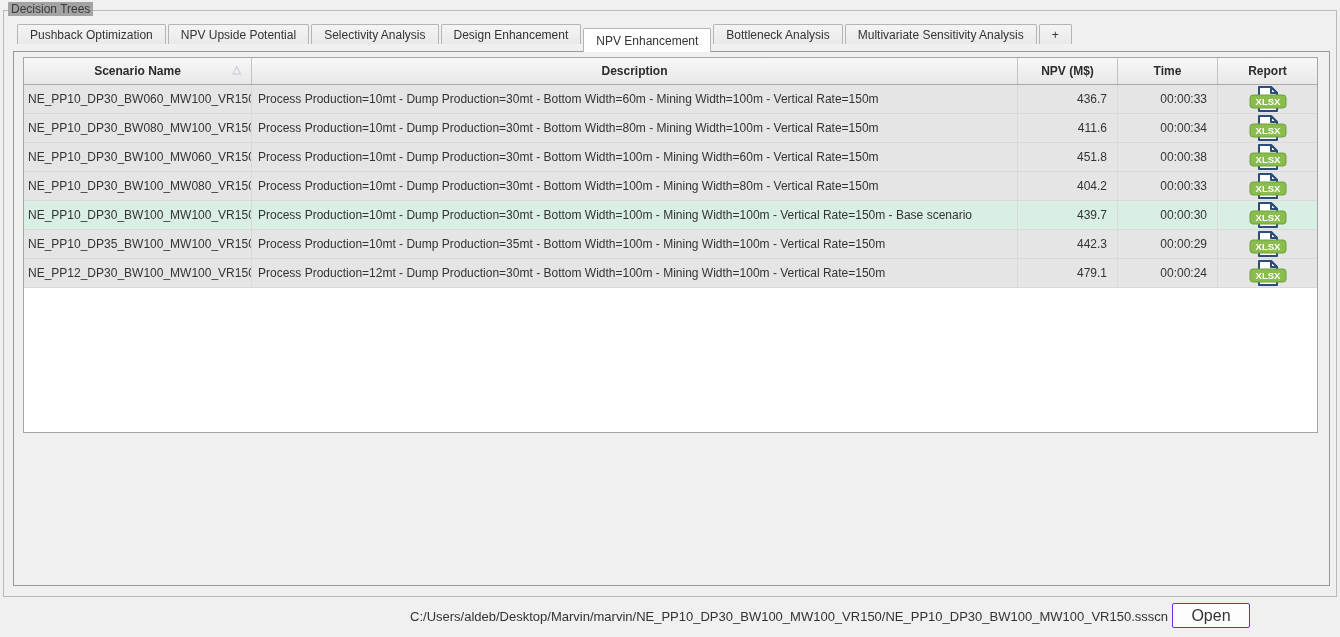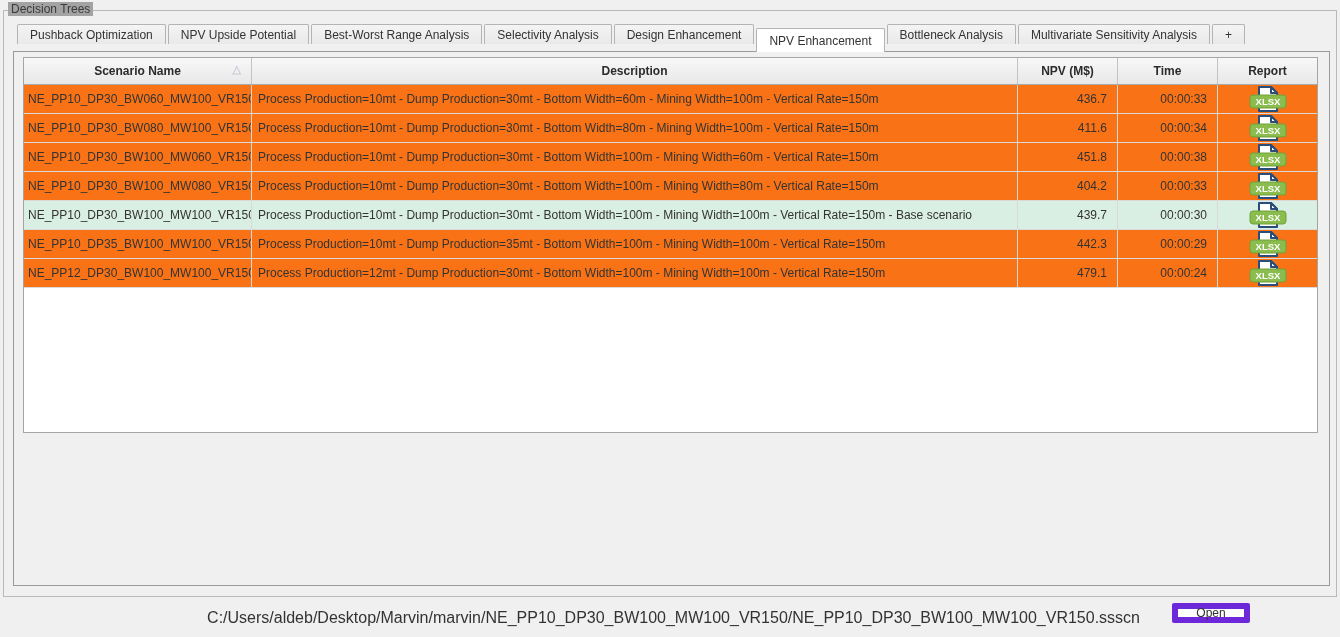--- a/index.html
+++ b/index.html
@@ -80,69 +80,66 @@
     white-space:nowrap; overflow:hidden;
   }
   .hdr-cell:last-child { border-right:none; }
   .sort-glyph {
     position:absolute; right:10px; top:6px;
     color:#c7ccd4; font-size:11px; line-height:1;
   }
   .data-row {
     height:29px;
     border-bottom:1px solid #d9d9d9;
-    background:#f97316;
+    background:#e5e5e5;
   }
   .data-row.selected { background:#daefe3; }
   .cell {
     display:flex; align-items:center;
     font-size:12px; color:#333;
     border-right:1px solid #d9d9d9;
     white-space:nowrap; overflow:hidden;
   }
   .cell:last-child { border-right:none;text-align:center; }
   .cell.scenario { padding-left:4px; }
   .cell.descr   { padding-left:6px; }
   .cell.num     { justify-content:flex-end; padding-right:10px; }
   .cell.report  { justify-content:center; overflow:visible; }
   .footer-path {
-    position:absolute; top:609px; right:200px;
-    font-size:16px; color:#333;
+    position:absolute; top:609px; right:172px;
+    font-size:13px; color:#333;
     white-space:nowrap;
   }
   .btn {
-    position:absolute; top:603px; height:20px;
+    position:absolute; top:603px; height:25px;
     background:#fdfdfd;
-    border:6px solid #6d28d9;
+    border:1px solid #6d28d9;
     border-radius:2px;
     display:flex; align-items:center; justify-content:center;
-    font-size:12px; color:#333;
+    font-size:16px; color:#333;
     cursor:default;
   }
   .btn-open { left:1172px; width:78px; }
   .btn-view { left:1340px; width:66px; }
   .xlsx-svg { display:block; }
 </style>
 </head>
 <body>
 
 <span class="group-title">Decision Trees</span>
 <div class="groupbox"></div>
 
 <div class="tabbar">
     <div class="tab">
     <span>Pushback Optimization</span>
   </div>
     <div class="tab">
     <span>NPV Upside Potential</span>
   </div>
     <div class="tab">
-    <span>Best-Worst Range Analysis</span>
-  </div>
-    <div class="tab">
     <span>Selectivity Analysis</span>
   </div>
     <div class="tab">
     <span>Design Enhancement</span>
   </div>
     <div class="tab active">
     <span>NPV Enhancement</span>
   </div>
     <div class="tab">
     <span>Bottleneck Analysis</span>

